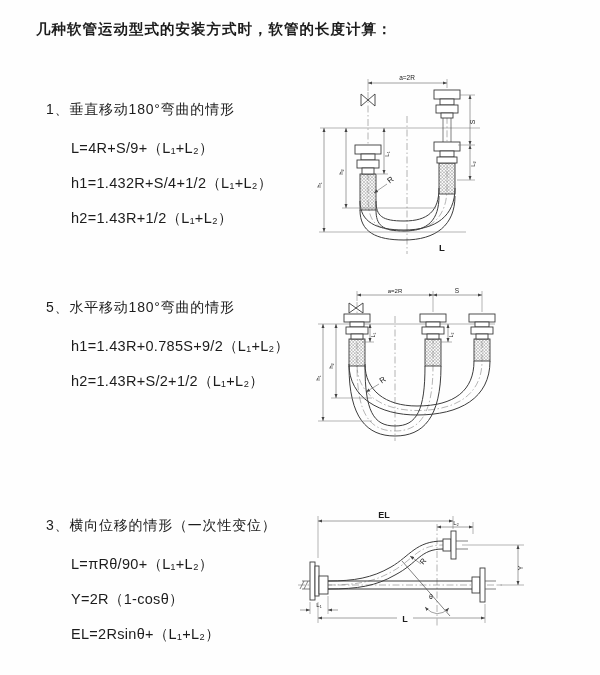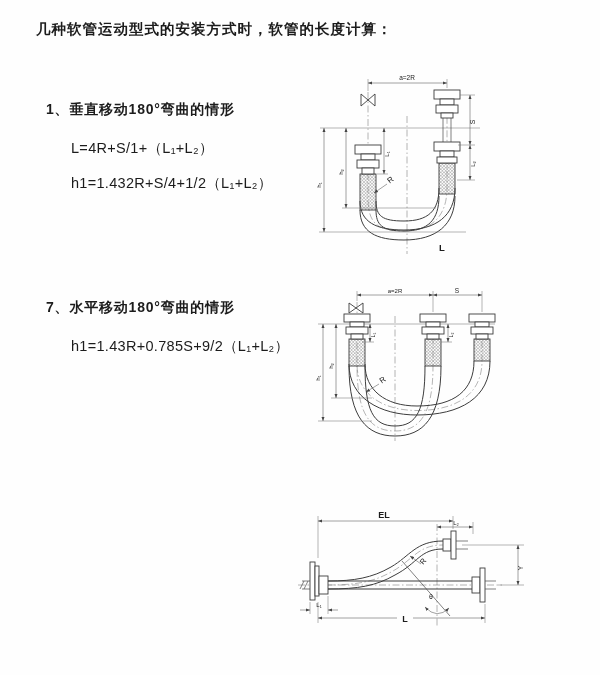--- a/index.html
+++ b/index.html
@@ -1,49 +1,57 @@
 <!DOCTYPE html>
 <html><head>
 <meta charset="utf-8">
 <style>
   html,body{margin:0;padding:0;background:#ffffff;}
   .page{position:relative;width:600px;height:675px;background:#fefefe;overflow:hidden;
         font-family:"Liberation Sans","DejaVu Sans",sans-serif;color:#1c1c1c;}
   .title{position:absolute;left:36px;top:20px;font-size:14.5px;font-weight:700;letter-spacing:1px;margin:0;}
   .sec{position:absolute;}
-  .sec .heading{font-size:14px;font-weight:700;letter-spacing:0.8px;margin:0 0 12px 0;white-space:nowrap;}
+  .sec .heading{font-size:14px;font-weight:400;letter-spacing:0.8px;margin:0 0 12px 0;white-space:nowrap;}
   .sec .formula{font-size:14.5px;margin-left:25px;line-height:35px;white-space:nowrap;letter-spacing:0.3px;}
   .diag{position:absolute;}
   .hose{fill:none;stroke:#3d3d3d;stroke-width:1;}
   .thin{fill:none;stroke:#4a4a4a;stroke-width:0.7;}
   .cl{fill:none;stroke:#777;stroke-width:0.55;stroke-dasharray:7 2.5 1.5 2.5;}
   .fit{fill:#ffffff;stroke:#3d3d3d;stroke-width:0.9;}
   .braid{stroke:#3d3d3d;stroke-width:0.9;}
   .dim{stroke:#555;stroke-width:0.55;fill:none;}
   .ext{stroke:#6b6b6b;stroke-width:0.5;fill:none;}
   svg text{fill:#1c1c1c;font-family:"Liberation Sans","DejaVu Sans",sans-serif;}
 </style>
 </head>
 <body>
 
 <div class="page">
 
   <h1 class="title">几种软管运动型式的安装方式时，软管的长度计算：</h1>
 
   <div class="sec" style="left:46px;top:101px">
     <div class="heading">1、垂直移动180°弯曲的情形</div>
-    <div class="formula">L=4R+S/1+（L₁+L₂）</div>
+    <div class="formula">L=4R+S/9+（L₁+L₂）</div>
     <div class="formula">h1=1.432R+S/4+1/2（L₁+L₂）</div>
+    <div class="formula">h2=1.43R+1/2（L₁+L₂）</div>
   </div>
 
   <div class="sec" style="left:46px;top:299px">
-    <div class="heading">7、水平移动180°弯曲的情形</div>
+    <div class="heading">5、水平移动180°弯曲的情形</div>
     <div class="formula">h1=1.43R+0.785S+9/2（L₁+L₂）</div>
+    <div class="formula">h2=1.43R+S/2+1/2（L₁+L₂）</div>
   </div>
 
+  <div class="sec" style="left:46px;top:517px">
+    <div class="heading">3、横向位移的情形（一次性变位）</div>
+    <div class="formula">L=πRθ/90+（L₁+L₂）</div>
+    <div class="formula">Y=2R（1-cosθ）</div>
+    <div class="formula">EL=2Rsinθ+（L₁+L₂）</div>
+  </div>
 
   <svg class="diag" style="left:316px;top:70px" width="272" height="188" viewBox="0 0 272 188">
     <defs>
       <marker id="a1" viewBox="0 0 8 8" refX="7.5" refY="4" markerWidth="8" markerHeight="8" orient="auto-start-reverse">
         <path d="M0,1.2 L7.5,4 L0,6.8 Z" fill="#444"></path>
       </marker>
       <pattern id="p1" width="3.2" height="3.2" patternUnits="userSpaceOnUse">
         <path d="M0,3.2 L3.2,0 M0,0 L3.2,3.2" stroke="#888" stroke-width="0.45" fill="none"></path>
       </pattern>
     </defs>

